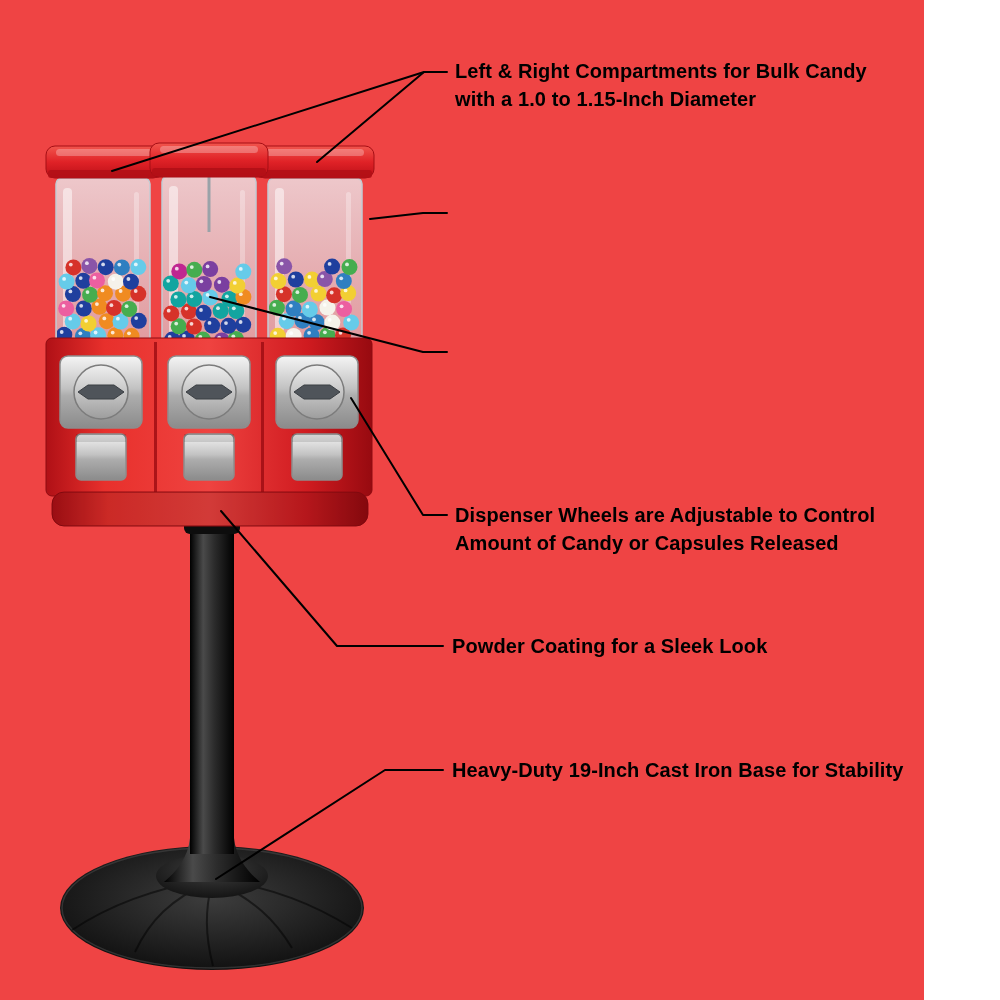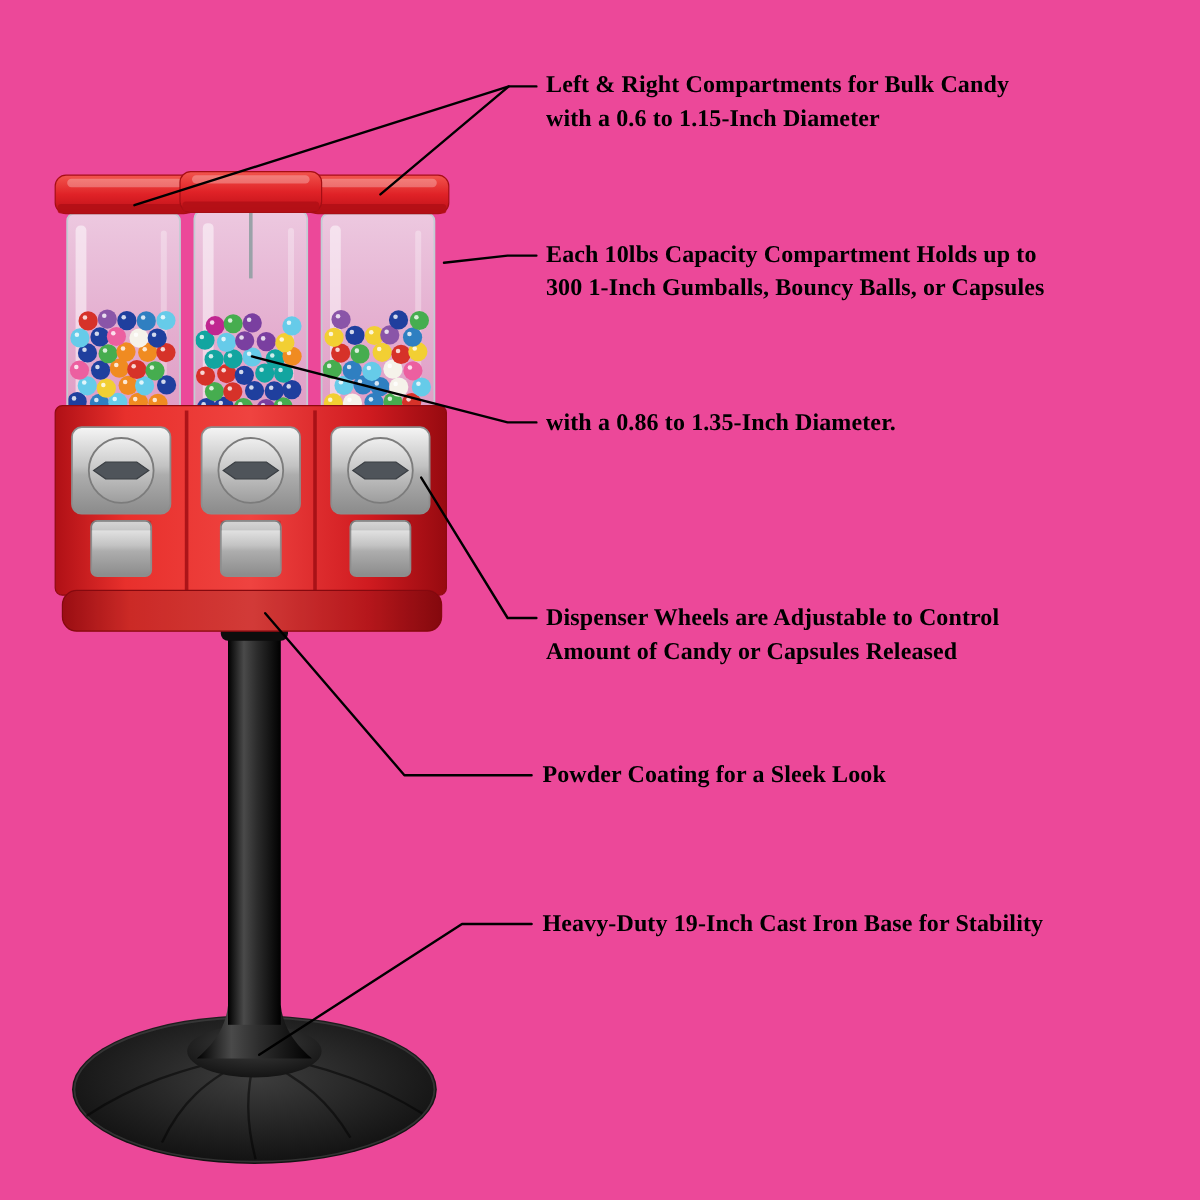--- a/index.html
+++ b/index.html
@@ -1,18 +1,18 @@
 <!DOCTYPE html>
 <html><head>
 <meta charset="utf-8">
 <style>
   *{margin:0;padding:0;box-sizing:border-box}
   html,body{width:1000px;height:1000px;background:#fff}
-  .stage{position:relative;width:1000px;height:1000px;background:#ec4899;overflow:hidden;
-         font-family:Liberation Serif, serif}
+  .stage{position:relative;width:924px;height:1000px;background:#ef4444;overflow:hidden;
+         font-family:Liberation Sans, sans-serif}
   .art{position:absolute;left:0;top:0;width:1000px;height:1000px}
   .callout{position:absolute;color:#000;font-weight:bold;font-size:20px;line-height:28px;
            white-space:nowrap;letter-spacing:.1px}
 </style>
 </head>
 <body>
 
 <div class="stage">
 
   <svg class="art" viewBox="0 0 1000 1000">
@@ -345,30 +345,25 @@
       <path d="M447,213 L423,213 L370,219"></path>
       <path d="M447,352 L423,352 L210,297"></path>
       <path d="M447,515 L423,515 L351,398"></path>
       <path d="M443,646 L337,646 L221,511"></path>
       <path d="M443,770 L385,770 L216,879"></path>
     </g>
   </svg>
 
   <div class="callout" style="left:455px;top:57px">
     <div>Left &amp; Right Compartments for Bulk Candy</div>
-    <div>with a 0.6 to 1.15-Inch Diameter</div>
-  </div>
-
-  <div class="callout" style="left:455px;top:198px">
-    <div>Each 10lbs Capacity Compartment Holds up to</div>
-    <div>300 1-Inch Gumballs, Bouncy Balls, or Capsules</div>
-  </div>
+    <div>with a 1.0 to 1.15-Inch Diameter</div>
+  </div>
+
 
   <div class="callout" style="left:455px;top:338px">
-    <div>with a 0.86 to 1.35-Inch Diameter.</div>
   </div>
 
   <div class="callout" style="left:452px;top:632px">
     <div>Powder Coating for a Sleek Look</div>
   </div>
 
   <div class="callout" style="left:455px;top:501px">
     <div>Dispenser Wheels are Adjustable to Control</div>
     <div>Amount of Candy or Capsules Released</div>
   </div>

